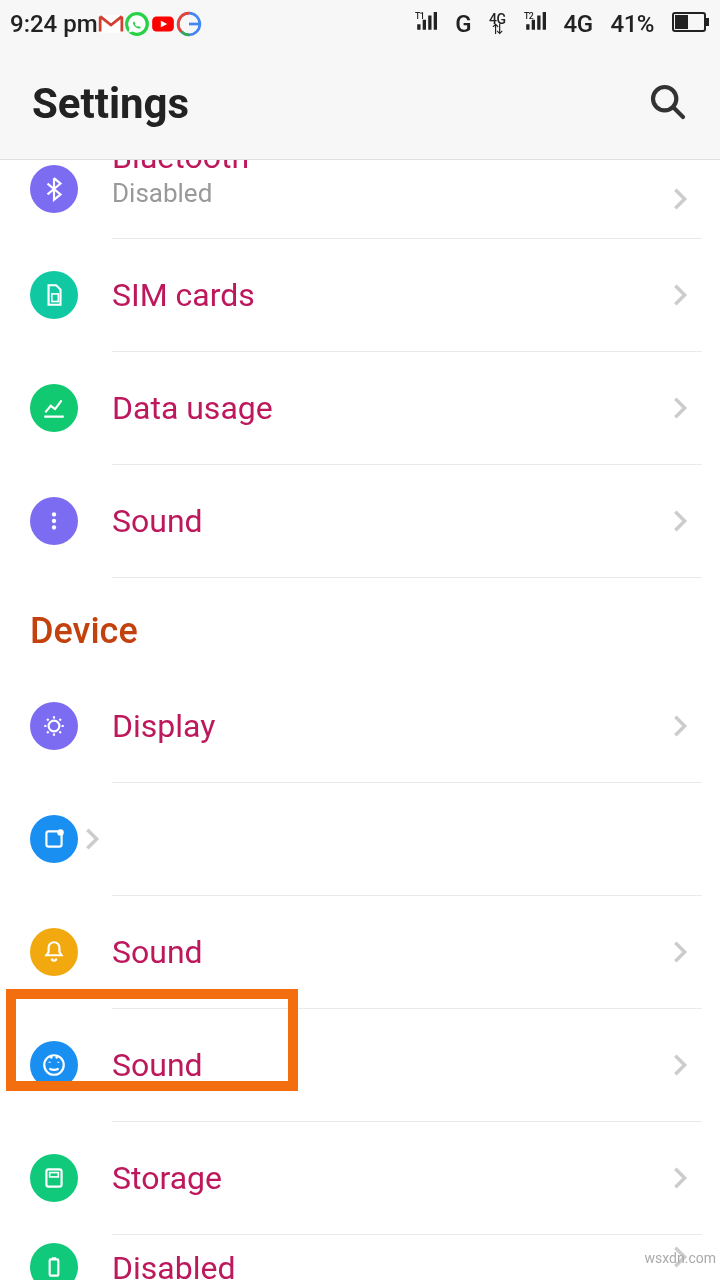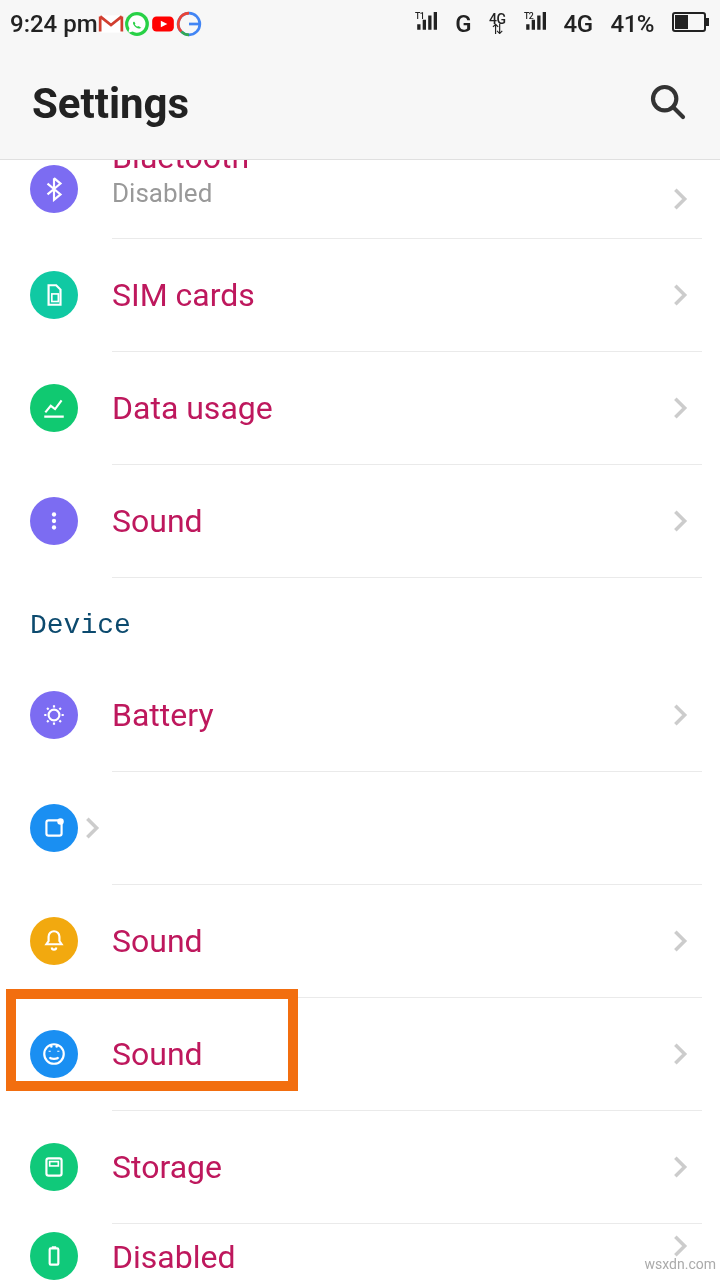--- a/index.html
+++ b/index.html
@@ -12,21 +12,21 @@
     .status-time { font-weight: 500; }
     .mini-icon { width: 26px; height: 26px; display: inline-flex; align-items: center; justify-content: center; }
     
     
     .header { height: 112px; display: flex; align-items: center; justify-content: space-between; padding: 0 32px 0 32px; background: #f7f7f7; border-bottom: 1px solid #e0e0e0; }
     .header-title { font-size: 42px; font-weight: 700; color: #222; }
     .search-icon svg { width: 40px; height: 40px; }
     
     
     .list { }
-    .section-header { padding: 32px 30px 18px 30px; font-size: 28px; color: #0c4a6e; font-weight: 500; font-family: Liberation Mono, monospace; }
+    .section-header { padding: 32px 30px 18px 30px; font-size: 36px; color: #c2410c; font-weight: 500; }
     .item { display: flex; align-items: center; padding: 0 26px 0 30px; min-height: 112px; position: relative; }
     .item.partial { min-height: 78px; overflow: hidden; }
     .item.partial .item-content .item-title { transform: translateY(-26px); }
     .item.partial .item-content .item-sub { transform: translateY(-26px); }
     .item.partial-bottom { min-height: 60px; align-items: flex-start; padding-top: 8px; }
     .item.partial-bottom .item-title { transform: translateY(6px); }
     .item-icon { width: 48px; height: 48px; border-radius: 50%; display: flex; align-items: center; justify-content: center; flex-shrink: 0; }
     .item-content { flex: 1; margin-left: 34px; display: flex; flex-direction: column; justify-content: center; }
     .item-title { font-size: 32px; color: #be185d; font-weight: 400; }
     .item-sub { font-size: 26px; color: #999; margin-top: 2px; }
@@ -41,21 +41,21 @@
     .bg-blue { background: #1a8ff2; }
     .bg-orange { background: #f2a90f; }
     .bg-blue2 { background: #1a8ff2; }
     .bg-green2 { background: #10c97a; }
     
     .item-icon svg { width: 26px; height: 26px; }
     
     
     .highlight { position: absolute; border: 10px solid #f26e0f; pointer-events: none; }
     
-    .watermark { position: absolute; bottom: 8px; right: 4px; font-size: 14px; color: #aaa; }
+    .watermark { position: absolute; bottom: 14px; right: 4px; font-size: 14px; color: #aaa; }
   </style>
 </head>
 <body>
 
 <div class="status-bar">
   <div class="status-left">
     <span class="status-time">9:24 pm</span>
     <span class="mini-icon">
       <svg viewBox="0 0 24 24">
           <path fill="#fff" d="M2 4h20v16H2z"></path>
@@ -188,21 +188,21 @@
   <div class="section-header">Device</div>
 
   <div class="item">
     <div class="item-icon bg-purple">
       <svg viewBox="0 0 24 24">
           <circle cx="12" cy="12" r="5" fill="none" stroke="#fff" stroke-width="2"></circle>
           <path d="M12 3v2M12 19v2M3 12h2M19 12h2M5.6 5.6l1.4 1.4M17 17l1.4 1.4M5.6 18.4L7 17M17 7l1.4-1.4" stroke="#fff" stroke-width="2"></path>
         </svg>
     </div>
     <div class="item-content">
-      <div class="item-title">Battery</div>
+      <div class="item-title">Display</div>
     </div>
     <div class="chevron"><svg viewBox="0 0 24 24">
           <path d="M8 4l8 8-8 8"></path>
         </svg></div>
   </div>
   <div class="divider"></div>
 
   <div class="item">
     <div class="item-icon bg-blue">
       <svg viewBox="0 0 24 24">

